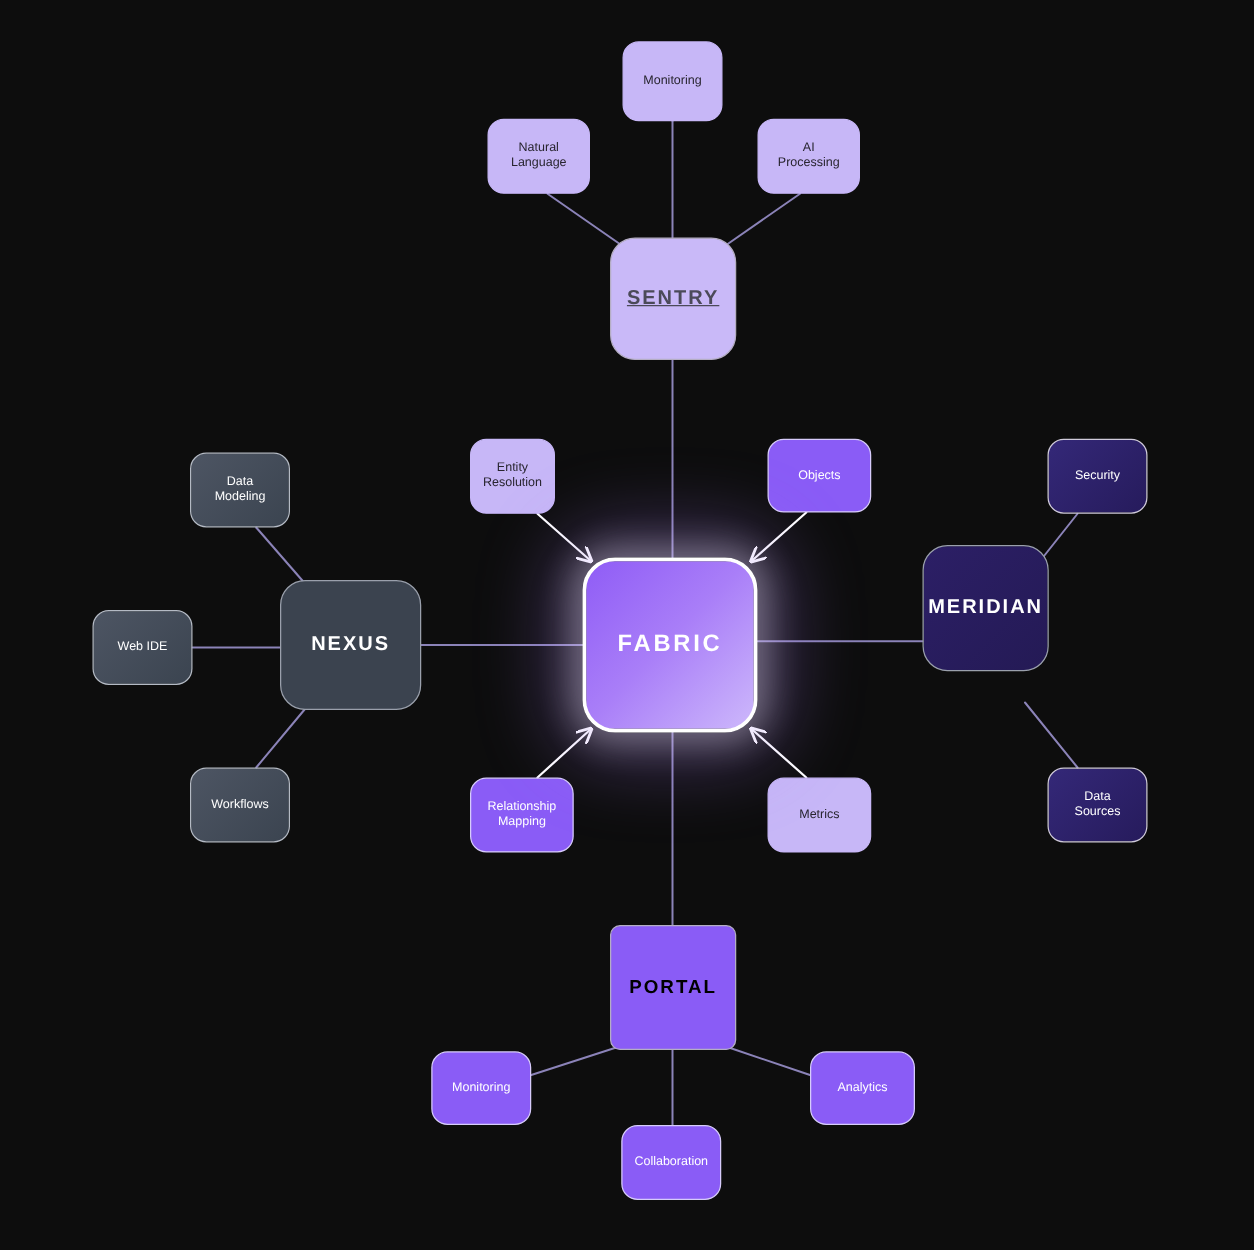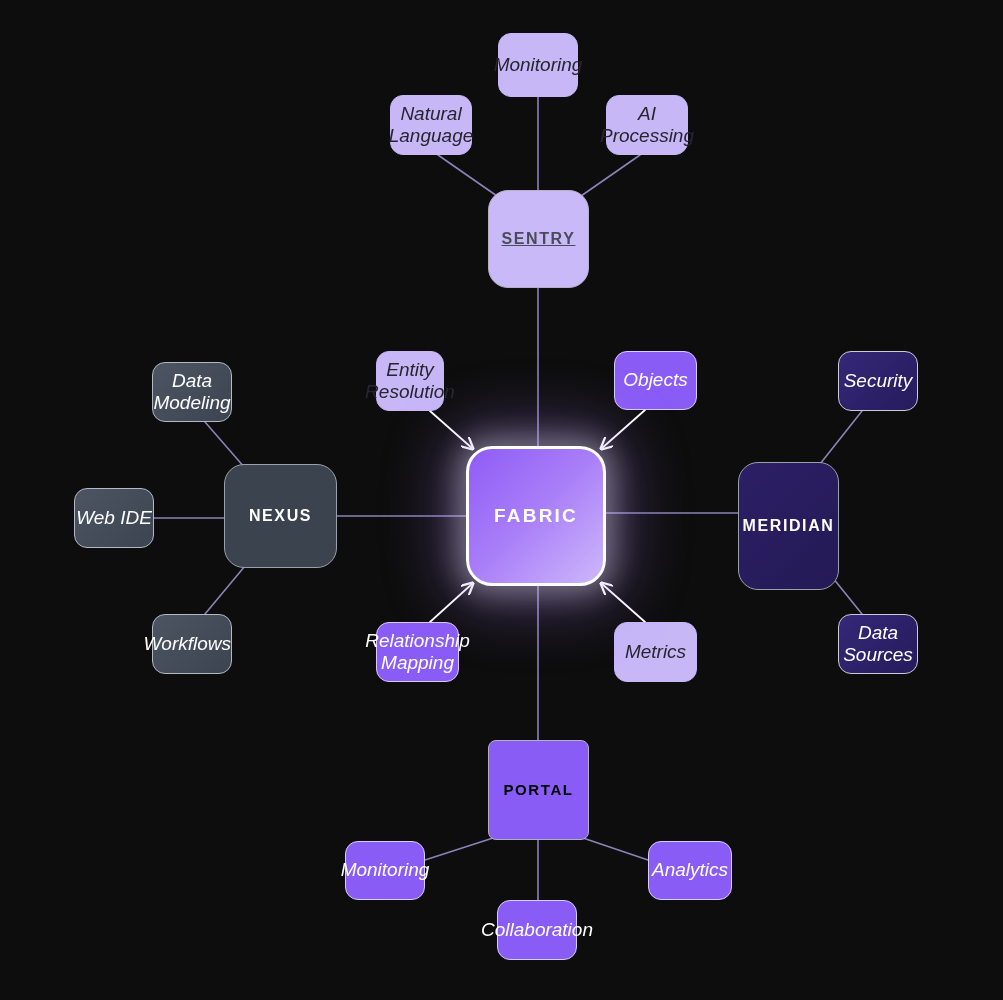--- a/index.html
+++ b/index.html
@@ -75,24 +75,23 @@
   }
   .hub-meridian {
     font-size: 16px;
     border-radius: 20px;
     border: 1.5px solid #9aa0ac;
     background: linear-gradient(135deg, #2c1f66 0%, #241a55 100%);
     color: #ffffff;
     z-index: 5;
   }
   .leaf {
-    font-size: 19px;
+    font-size: 10px;
     border-radius: 13px;
     z-index: 4;
-    font-style: italic;
   }
   .leaf-lav {
     background: #c7b7f7;
     color: #28252f;
     border: 1px solid #c7b7f7;
   }
   .leaf-violet {
     background: #8a5cf6;
     color: #ffffff;
     border: 1px solid #d7ccfb;
@@ -149,26 +148,26 @@
 Processing</span></div>
       <div class="node leaf leaf-lav" style="left: 376px; top: 351px; width: 68px; height: 60px;"><span>Entity
 Resolution</span></div>
       <div class="node leaf leaf-violet" style="left: 614px; top: 351px; width: 83px; height: 59px;"><span>Objects</span></div>
       <div class="node leaf leaf-violet" style="left: 376px; top: 622px; width: 83px; height: 60px;"><span>Relationship
 Mapping</span></div>
       <div class="node leaf leaf-lav" style="left: 614px; top: 622px; width: 83px; height: 60px;"><span>Metrics</span></div>
       <div class="node leaf leaf-slate" style="left: 152px; top: 362px; width: 80px; height: 60px;"><span>Data
 Modeling</span></div>
       <div class="node leaf leaf-slate" style="left: 74px; top: 488px; width: 80px; height: 60px;"><span>Web IDE</span></div>
-      <div class="node leaf leaf-slate" style="left: 152px; top: 614px; width: 80px; height: 60px; justify-content: flex-end;"><span>Workflows</span></div>
+      <div class="node leaf leaf-slate" style="left: 152px; top: 614px; width: 80px; height: 60px;"><span>Workflows</span></div>
       <div class="node leaf leaf-indigo" style="left: 838px; top: 351px; width: 80px; height: 60px;"><span>Security</span></div>
       <div class="node leaf leaf-indigo" style="left: 838px; top: 614px; width: 80px; height: 60px;"><span>Data
 Sources</span></div>
       <div class="node leaf leaf-violet" style="left: 345px; top: 841px; width: 80px; height: 59px;"><span>Monitoring</span></div>
       <div class="node leaf leaf-violet" style="left: 648px; top: 841px; width: 84px; height: 59px; text-align: center;"><span>Analytics</span></div>
       <div class="node leaf leaf-violet" style="left: 497px; top: 900px; width: 80px; height: 60px;"><span>Collaboration</span></div>
       <div class="node hub hub-fabric" style="left: 466px; top: 446px; width: 140px; height: 140px;"><span>FABRIC</span></div>
       <div class="node hub hub-sentry" style="left: 488px; top: 190px; width: 101px; height: 98px; text-decoration: underline;"><span>SENTRY</span></div>
       <div class="node hub hub-portal" style="left: 488px; top: 740px; width: 101px; height: 100px;"><span>PORTAL</span></div>
       <div class="node hub hub-nexus" style="left: 224px; top: 464px; width: 113px; height: 104px;"><span>NEXUS</span></div>
-      <div class="node hub hub-meridian" style="left: 738px; top: 462px; width: 101px; height: 128px;"><span>MERIDIAN</span></div>
+      <div class="node hub hub-meridian" style="left: 738px; top: 436px; width: 101px; height: 101px;"><span>MERIDIAN</span></div>
     </div>
 </div>
 
 </body></html>

